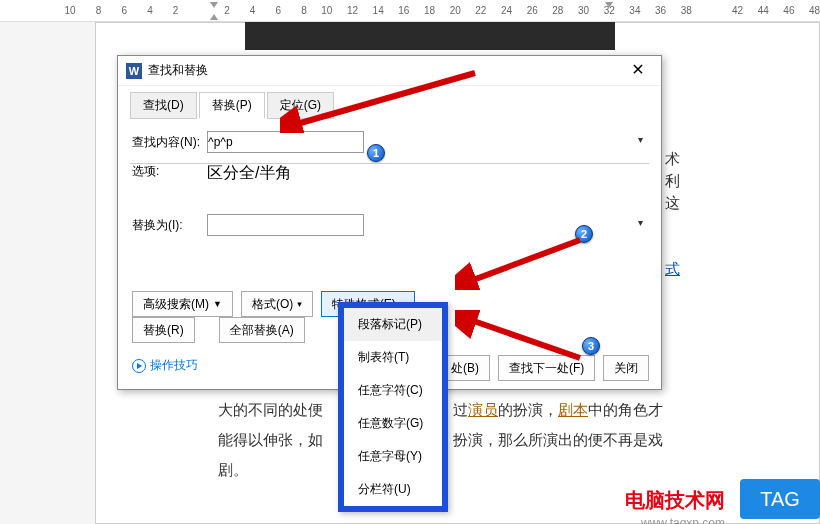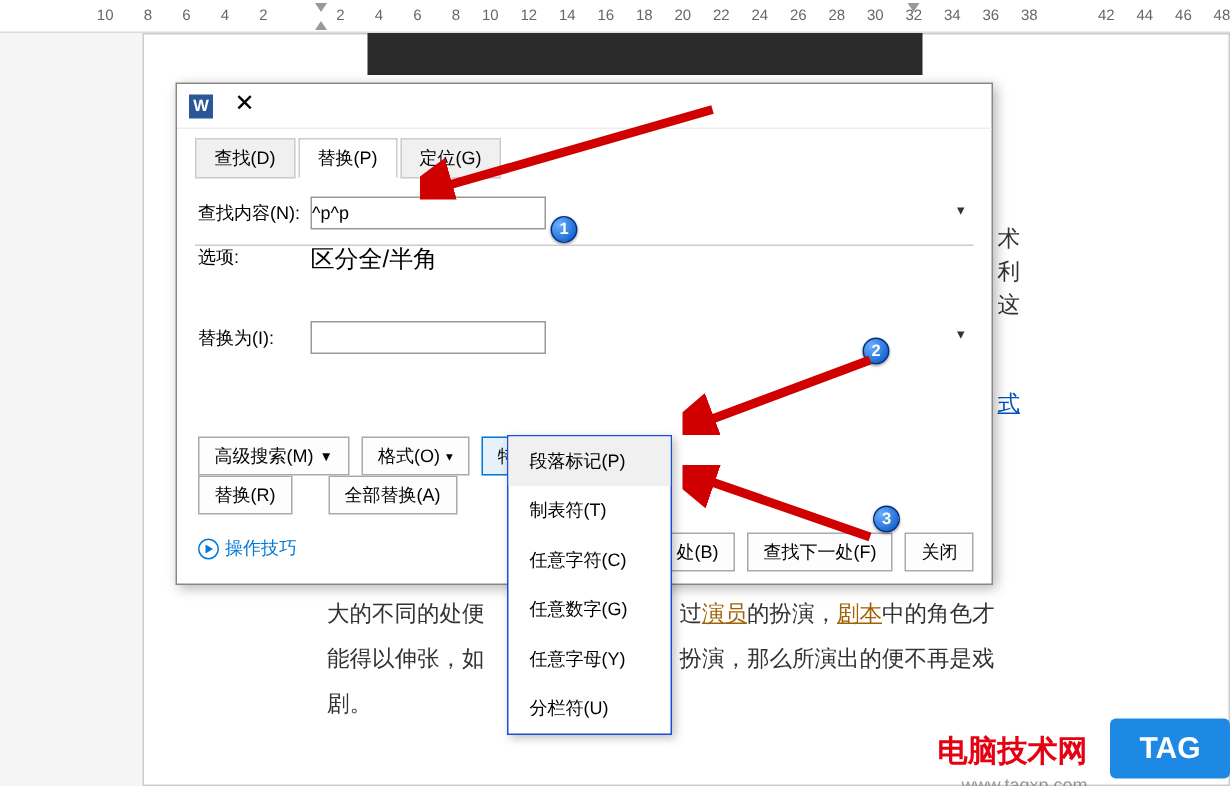--- a/index.html
+++ b/index.html
@@ -41,38 +41,38 @@
   .btn .caret { margin-left: 4px; font-size: 9px; }
   .btn.highlight { background: #e5f1fb; border-color: #0078d7; }
   
   .bottom-row { display: flex; gap: 24px; margin-top: 0; align-items: flex-end; }
   .link-row { margin-top: 14px; color: #0078d7; display: flex; align-items: center; gap: 4px; }
   .link-row .circ { width: 14px; height: 14px; border: 1.5px solid #0078d7; border-radius: 50%; display: inline-flex; align-items: center; justify-content: center; }
   .link-row .tri { width: 0; height: 0; border-left: 5px solid #0078d7; border-top: 3px solid transparent; border-bottom: 3px solid transparent; margin-left: 1px; }
   
   .ext-btns { position: absolute; top: 355px; left: 440px; display: flex; gap: 8px; }
   
-  .dropdown { position: absolute; top: 290px; left: 338px; width: 110px; background: #fff; border: 1px solid #1d4ed8; box-shadow: 2px 2px 6px rgba(0,0,0,0.25); z-index: 50; }
+  .dropdown { position: absolute; top: 302px; left: 338px; width: 110px; background: #fff; border: 6px solid #1d4ed8; box-shadow: 2px 2px 6px rgba(0,0,0,0.25); z-index: 50; }
   .dd-item { padding: 8px 14px; font-size: 12px; cursor: pointer; }
   .dd-item.hover { background: #f0f0f0; }
   
   .badge { position: absolute; width: 18px; height: 18px; border-radius: 50%; background: radial-gradient(circle at 30% 30%, #6ab0ff, #0050c0); color: #fff; font-size: 11px; font-weight: bold; text-align: center; line-height: 17px; box-shadow: 0 1px 2px rgba(0,0,0,0.4); border: 1px solid #003080; }
   .badge.b1 { top: 144px; left: 367px; }
   .badge.b2 { top: 225px; left: 575px; }
   .badge.b3 { top: 337px; left: 582px; }
   
   .arrow { position: absolute; pointer-events: none; }
   
   .body-text { position: absolute; left: 218px; top: 395px; width: 460px; font-size: 15px; line-height: 30px; color: #333; }
   .body-text .gap { display: inline-block; width: 130px; }
   .body-text a { color: #a16207; text-decoration: underline; }
   
   .wm-text { position: absolute; right: 95px; bottom: 10px; font-family: SimHei, sans-serif; font-weight: bold; font-size: 20px; color: #e60012; }
   .wm-url { position: absolute; right: 95px; bottom: -6px; font-size: 12px; color: #555; opacity: 0.6; }
-  .tag-badge { position: absolute; right: 0; bottom: 5px; width: 80px; height: 40px; background: #1e88e5; color: #fff; font-size: 20px; font-weight: bold; display: flex; align-items: center; justify-content: center; border-radius: 4px; }
+  .tag-badge { position: absolute; right: 0; bottom: 5px; width: 80px; height: 40px; background: #1e88e5; color: #fff; font-size: 20px; font-weight: normal; display: flex; align-items: center; justify-content: center; border-radius: 4px; }
   .bg-text { position: absolute; color: #333; font-size: 15px; }
 </style>
 </head>
 <body>
 
 <div class="ruler">
   <span class="ruler-tick">10</span>
     <span class="ruler-tick">8</span>
     <span class="ruler-tick">6</span>
     <span class="ruler-tick">4</span>
@@ -111,20 +111,21 @@
 <div class="dark-strip"></div>
 
 <span class="bg-text" style="top:150px;right:140px">术</span>
 <span class="bg-text" style="top:172px;right:140px">利</span>
 <span class="bg-text" style="top:194px;right:140px">这</span>
 <span class="bg-text" style="top:260px;right:140px;text-decoration:underline;color:#0050c0">式</span>
 
 <div class="dialog">
   <div class="dlg-titlebar">
     <div class="dlg-icon">W</div>
+    <div class="dlg-title">查找和替换</div>
     <div class="dlg-close">✕</div>
   </div>
   <div class="tabs">
     <div class="tab">查找(D)</div>
     <div class="tab active">替换(P)</div>
     <div class="tab">定位(G)</div>
   </div>
   <div class="tab-line"></div>
   <div class="form">
     <div class="row">

